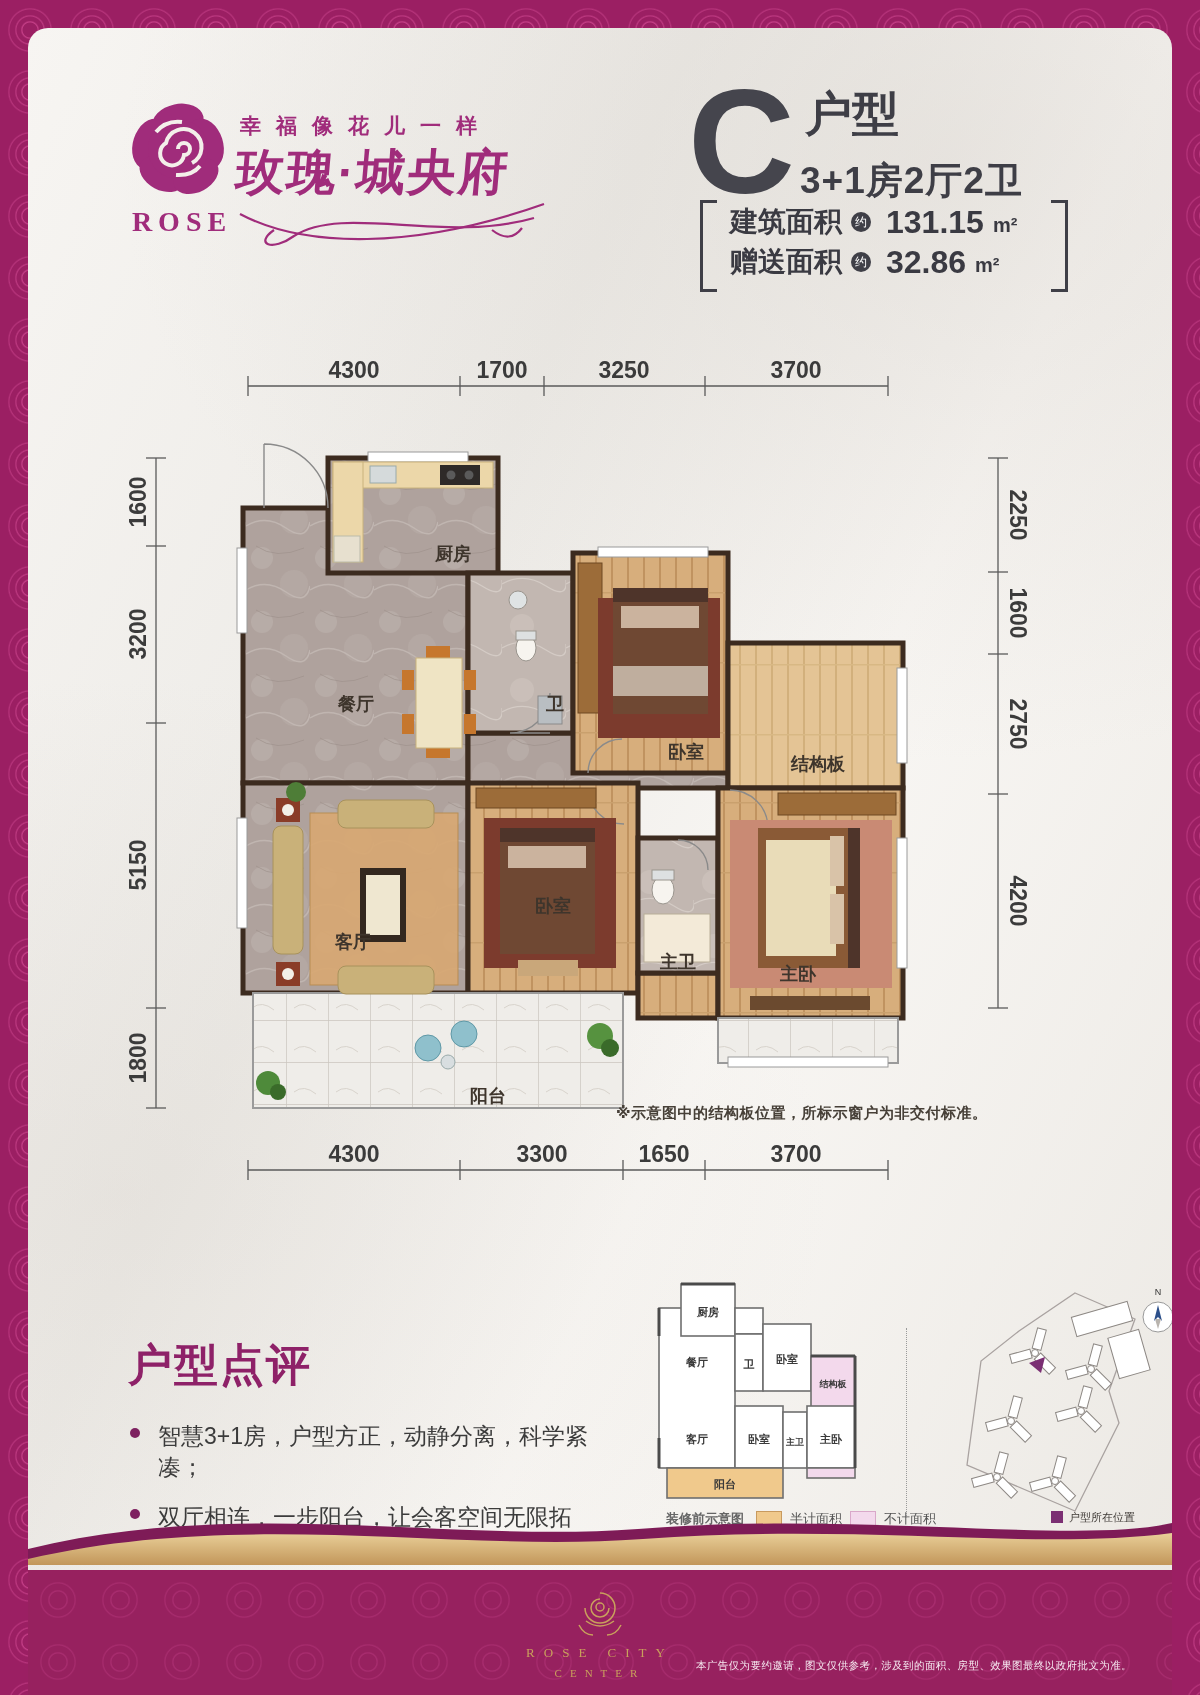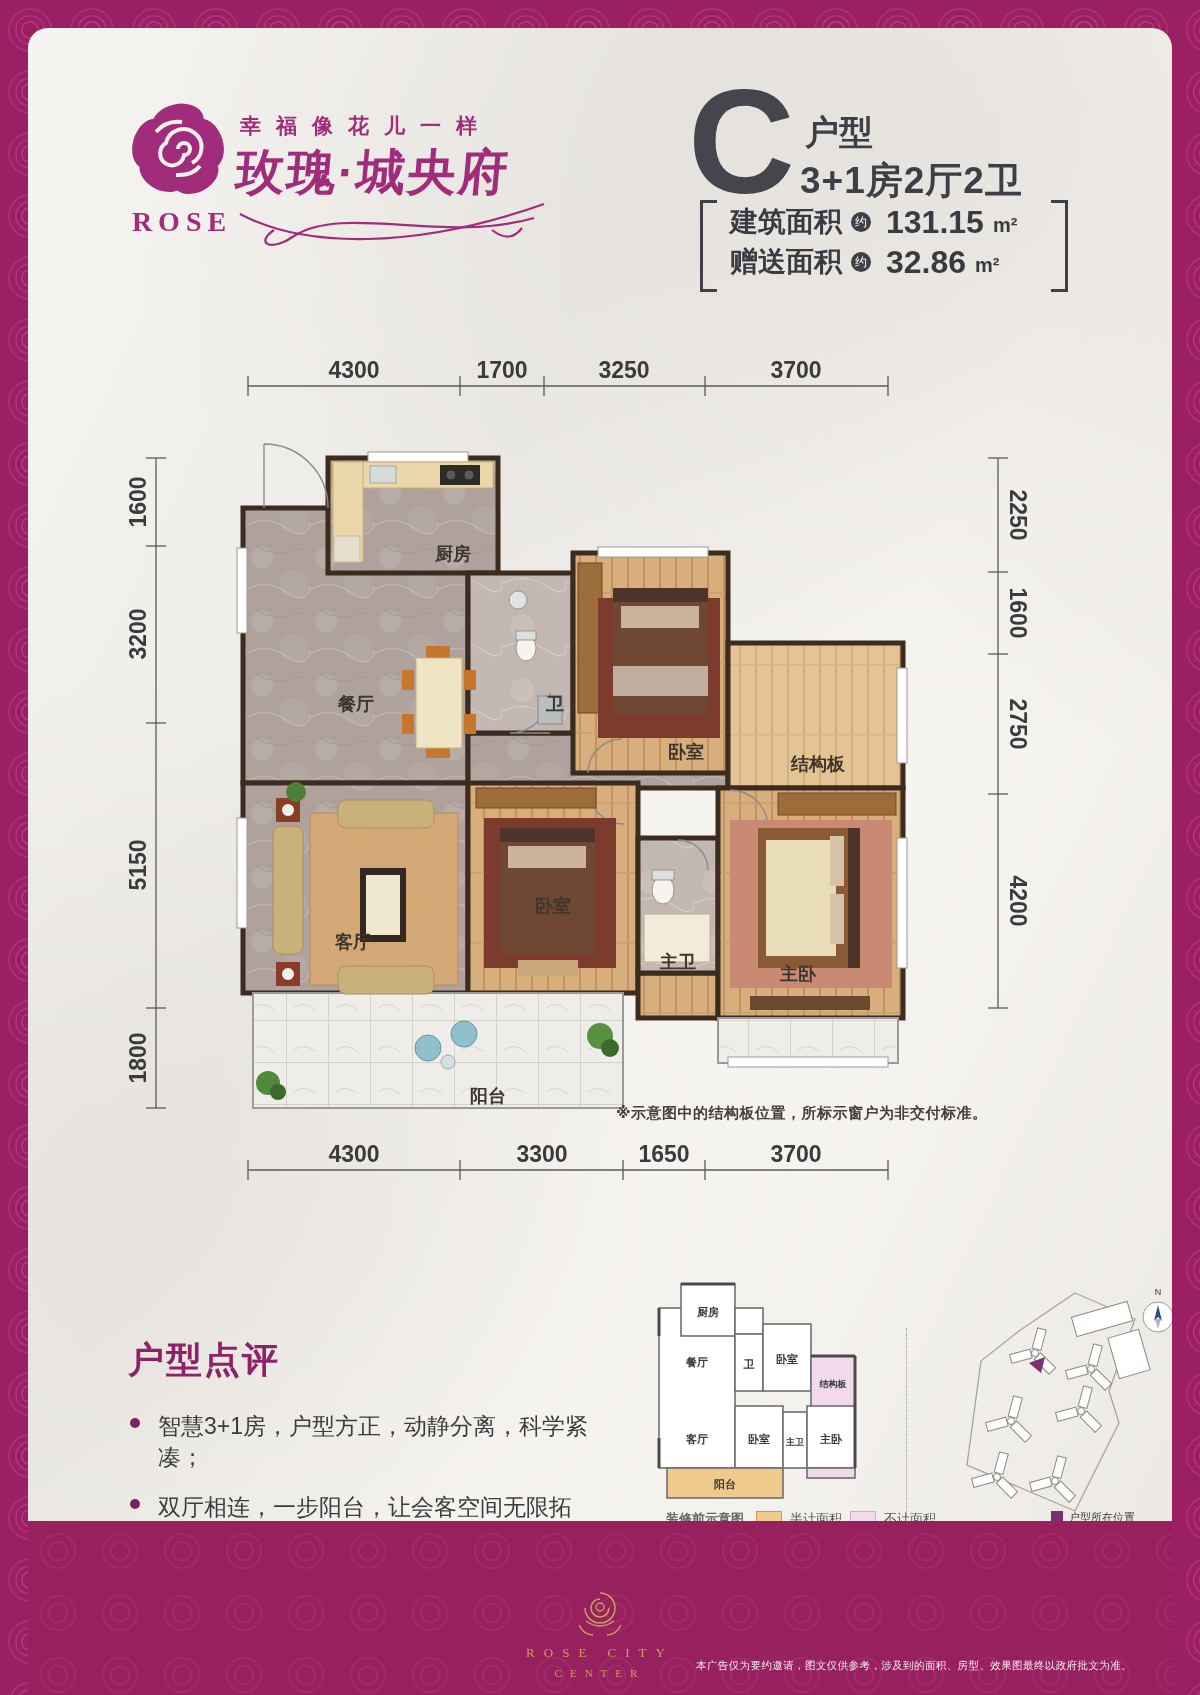--- a/index.html
+++ b/index.html
@@ -20,55 +20,55 @@
   .rose-word{position:absolute;left:84px;top:178px;width:140px;text-align:center;
     font-family:"Liberation Serif","DejaVu Serif",serif;font-size:28px;font-weight:600;
     letter-spacing:6px;color:#A02C7B;}
   .tagline{position:absolute;left:212px;top:84px;font-size:21px;font-weight:bold;
     letter-spacing:15px;color:#A02C7B;}
   .brand-name{position:absolute;left:208px;top:112px;font-size:49px;font-weight:bold;
     color:#A02C7B;transform:skewX(-5deg);letter-spacing:2px;}
   .flourish{position:absolute;left:206px;top:168px;}
   .unit-letter{position:absolute;left:660px;top:40px;font-size:148px;line-height:1;
     font-weight:bold;color:#45454D;}
-  .unit-type{position:absolute;left:777px;top:82px;font-size:34px;font-weight:bold;color:#3E3E46;}
+  .unit-type{position:absolute;left:777px;top:55px;font-size:47px;font-weight:bold;color:#3E3E46;}
   .unit-layout{position:absolute;left:772px;top:128px;font-size:37px;font-weight:bold;color:#3E3E46;letter-spacing:1px;}
   .area-box{position:absolute;left:672px;top:172px;width:368px;height:92px;}
   .brk{position:absolute;top:0;width:14px;height:86px;border-top:3px solid #3F3F47;border-bottom:3px solid #3F3F47;}
   .brk-l{left:0;border-left:3px solid #3F3F47;}
   .brk-r{right:0;border-right:3px solid #3F3F47;}
   .area-row{position:absolute;left:30px;display:flex;align-items:center;gap:9px;height:36px;}
   .area-row.r1{top:4px;} .area-row.r2{top:44px;}
   .area-label{font-size:28px;font-weight:bold;color:#3A3A42;}
   .approx-badge{width:20px;height:20px;border-radius:50%;background:#3F3F47;color:#fff;
     font-size:12px;display:flex;align-items:center;justify-content:center;}
   .area-value{font-size:32px;font-weight:bold;color:#3A3A42;margin-left:6px;}
   .area-unit{font-size:20px;font-weight:bold;color:#3A3A42;align-self:flex-start;margin-top:10px;}
   
   .plan-svg{position:absolute;left:90px;top:320px;}
   .plan-note{position:absolute;left:588px;top:1076px;font-size:15px;font-weight:bold;color:#474038;letter-spacing:.5px;}
   
   .review{position:absolute;left:100px;top:1308px;width:480px;}
-  .review h2{margin:0 0 26px 0;font-size:36px;color:#8E2168;letter-spacing:2px;}
+  .review h2{margin:0 0 26px 0;font-size:44px;color:#8E2168;letter-spacing:2px;}
   .review ul{list-style:none;margin:0;padding:0;}
   .review li{position:relative;padding-left:30px;margin-bottom:19px;font-size:23px;color:#3B3B3B;}
   .review li::before{content:"";position:absolute;left:2px;top:7px;width:10px;height:10px;border-radius:50%;background:#7E2160;}
   
   .mini-svg{position:absolute;left:565px;top:1188px;}
   .mini-legend{position:absolute;left:638px;top:1482px;display:flex;align-items:center;gap:8px;font-size:13px;color:#555;text-align:center;}
   .mini-legend .cap{font-weight:bold;color:#666;margin-right:4px;}
   .swatch{width:24px;height:14px;display:inline-block;}
   .sw-half{background:#F0C98C;border:1px solid #C89A5E;}
   .sw-none{background:#F3D9EC;border:1px solid #D9A8C9;}
   .dot-sep{position:absolute;left:878px;top:1300px;height:190px;border-left:1px dotted #9a9a9a;}
   
   .site-svg{position:absolute;left:895px;top:1245px;}
   
   .footer-wave{position:absolute;left:0;right:0;bottom:130px;}
-  .footer-band{position:absolute;left:0;right:0;bottom:0;height:174px;background:#97215F;
+  .footer-band{position:absolute;left:0;right:0;bottom:0;height:125px;background:#97215F;
     background-image:radial-gradient(circle at 30px 30px, rgba(205,70,145,0) 8px, rgba(205,70,145,.35) 9px, rgba(205,70,145,0) 10.5px, rgba(205,70,145,0) 16px, rgba(205,70,145,.3) 17px, rgba(205,70,145,0) 18.5px);
     background-size:62px 62px;}
   .footer-logo{position:absolute;left:50%;transform:translateX(-50%);bottom:52px;}
   .footer-line1{position:absolute;left:50%;transform:translateX(-50%);bottom:34px;
     font-family:"Liberation Serif","DejaVu Serif",serif;font-size:13px;letter-spacing:9px;color:#C9A05C;white-space:nowrap;}
   .footer-line2{position:absolute;left:50%;transform:translateX(-50%);bottom:16px;
     font-family:"Liberation Serif","DejaVu Serif",serif;font-size:11px;letter-spacing:8px;color:#C9A05C;white-space:nowrap;}
   .disclaimer{position:absolute;right:40px;bottom:22px;font-size:10.5px;color:#F6E8F0;letter-spacing:.4px;}
   
   text{font-family:"Liberation Sans","DejaVu Sans",sans-serif;}

